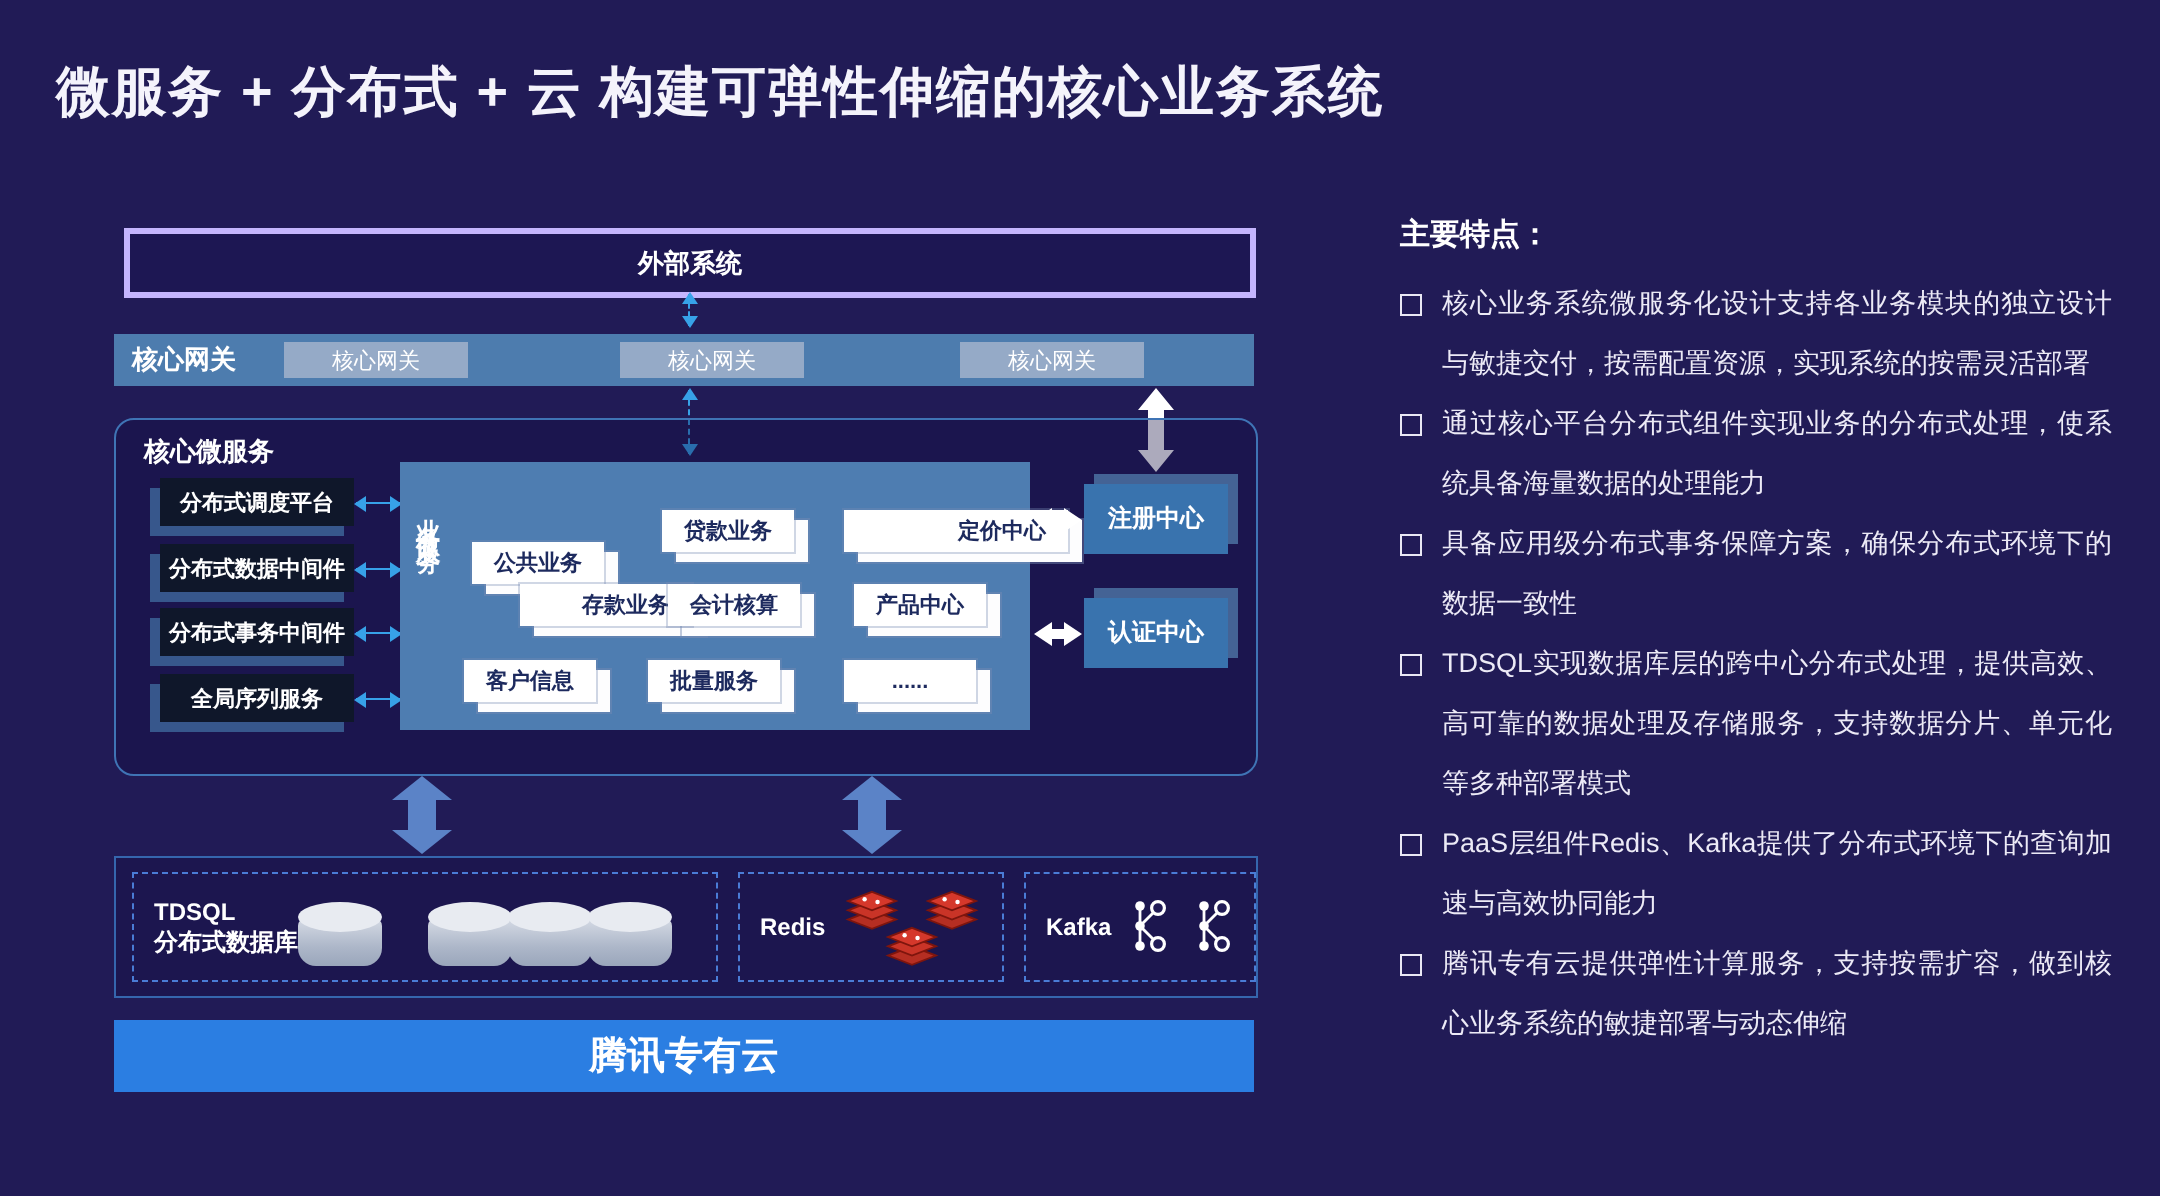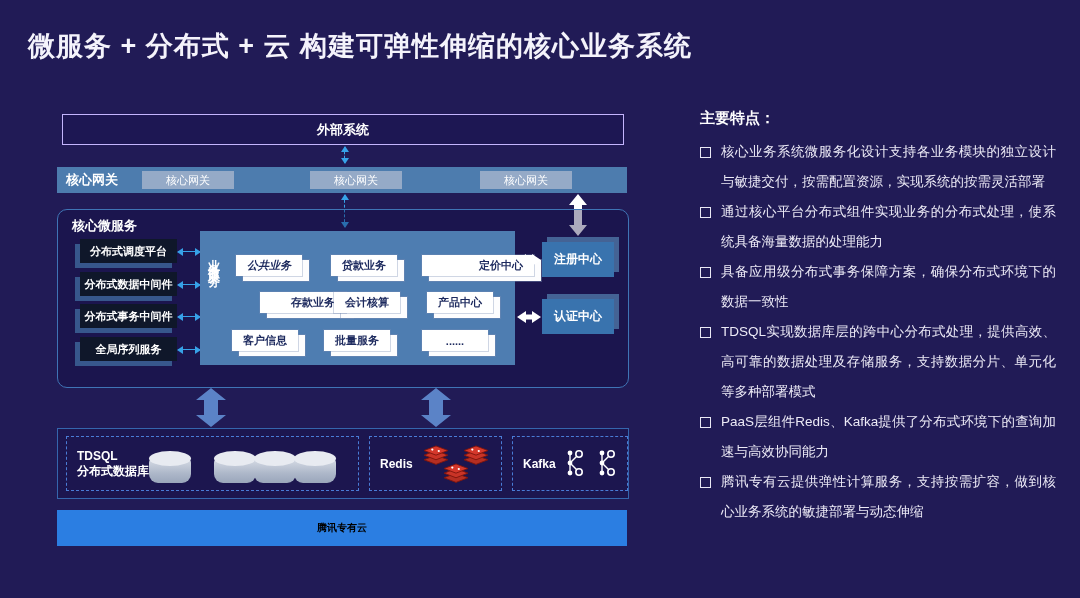--- a/index.html
+++ b/index.html
@@ -12,21 +12,21 @@
   .abs{position:absolute;}
   
   .title{
     left:28px;top:28px;width:760px;
     font-size:27px;font-weight:bold;color:#f4f3fb;letter-spacing:1px;
   }
   
   .diagram{left:0;top:0;width:660px;height:598px;z-index:0;}
   .ext-box{
     left:62px;top:114px;width:560px;height:29px;
-    border:1px solid #c4b5fd;background:rgba(25,20,80,.45);
+    border:3px solid #c4b5fd;background:rgba(25,20,80,.45);
     display:flex;align-items:center;justify-content:center;
     font-size:13px;font-weight:bold;color:#fff;
   }
   .gw-bar{
     left:57px;top:167px;width:570px;height:26px;background:#4d7cae;
     display:flex;align-items:center;z-index:0;
   }
   .gw-label{position:absolute;left:9px;font-size:13px;font-weight:bold;color:#fff;}
   .gw-node{
     position:absolute;top:4px;width:92px;height:18px;background:#95aac7;
@@ -64,21 +64,21 @@
     font-size:12px;font-weight:bold;color:#fff;letter-spacing:4px;
   }
   .mod{
     width:66px;height:21px;background:#fff;
     --bx:7px;--by:5px;--back:#fdfdfe;
     font-size:11px;font-weight:bold;color:#1d2a5e;
     box-shadow:0 0 0 1px rgba(120,140,180,.35);
   }
   .mod::before{box-shadow:0 0 0 1px rgba(120,140,180,.45);}
   
-  .m0{left:36px;top:24px;font-style:italic;} .m1{left:131px;top:24px;} .m2{left:222px;top:24px;padding-left:46px;}
+  .m0{left:36px;top:40px;} .m1{left:131px;top:24px;} .m2{left:222px;top:24px;padding-left:46px;}
   .m3{left:60px;top:61px;padding-left:20px;} .m4{left:134px;top:61px;} .m5{left:227px;top:61px;}
   .m6{left:32px;top:99px;} .m7{left:124px;top:99px;} .m8{left:222px;top:99px;}
   .side-svc{
     left:542px;width:72px;height:35px;background:#3973ae;
     --bx:5px;--by:-5px;--back:#6092c4;
     font-size:12px;font-weight:bold;color:#fff;
   }
   .ss0{top:242px;} .ss1{top:299px;}
   
   .varrow{width:0;border-left:1px dashed #37a2e8;}
@@ -117,21 +117,21 @@
   .cyl::before{content:'';position:absolute;top:-8px;left:0;width:42px;height:15px;
     border-radius:50%;background:#e8ebf1;}
   .c0{left:82px;} .c1{left:147px;} .c2{left:187px;} .c3{left:227px;}
   .redis-i{position:absolute;}
   .ri0{left:52px;top:8px;} .ri1{left:92px;top:8px;} .ri2{left:72px;top:26px;}
   .kafka-i{position:absolute;top:11px;}
   .ki0{left:52px;} .ki1{left:84px;}
   .cloud-bar{
     left:57px;top:510px;width:570px;height:36px;background:#2b7ee2;
     display:flex;align-items:center;justify-content:center;
-    font-size:10px;font-weight:bold;color:#000000;
+    font-size:19px;font-weight:bold;color:#ffffff;
   }
   
   .features{left:700px;top:103px;width:356px;}
   .feat-head{font-size:15px;font-weight:bold;color:#fff;line-height:30px;margin-bottom:4px;}
   .feat-item{display:flex;}
   .feat-sq{width:9px;height:9px;border:1.5px solid #e9e8f4;margin:10px 10px 0 0;flex:none;}
   .feat-txt{font-size:13.5px;line-height:30px;color:#eceaf6;text-align:justify;}
 </style>
 </head>
 <body>

